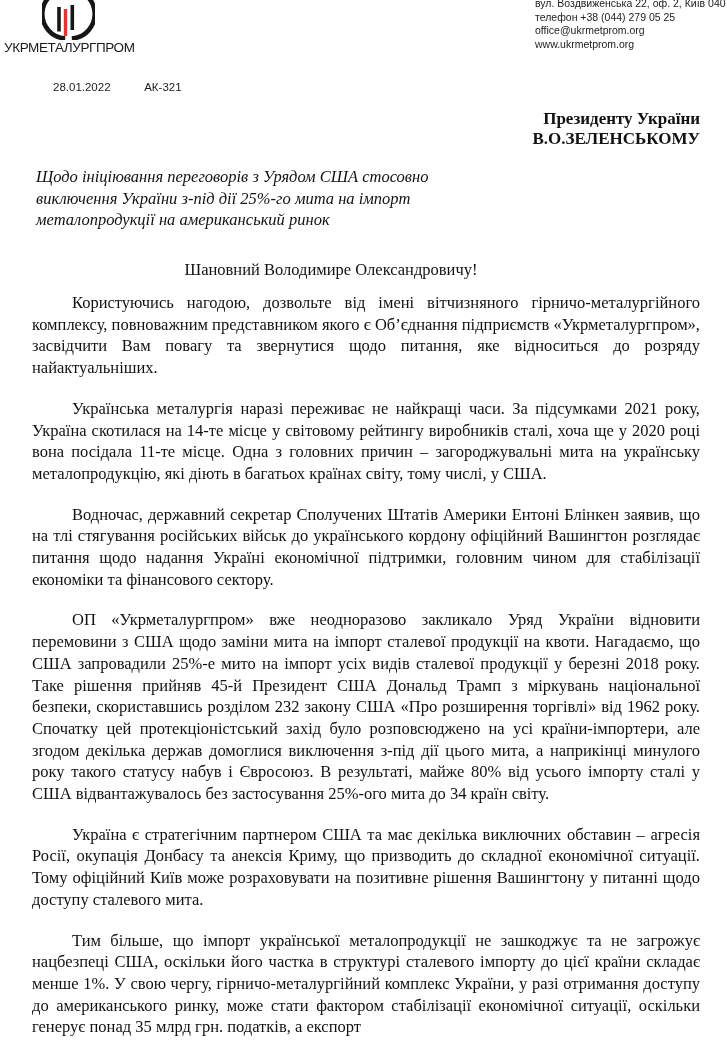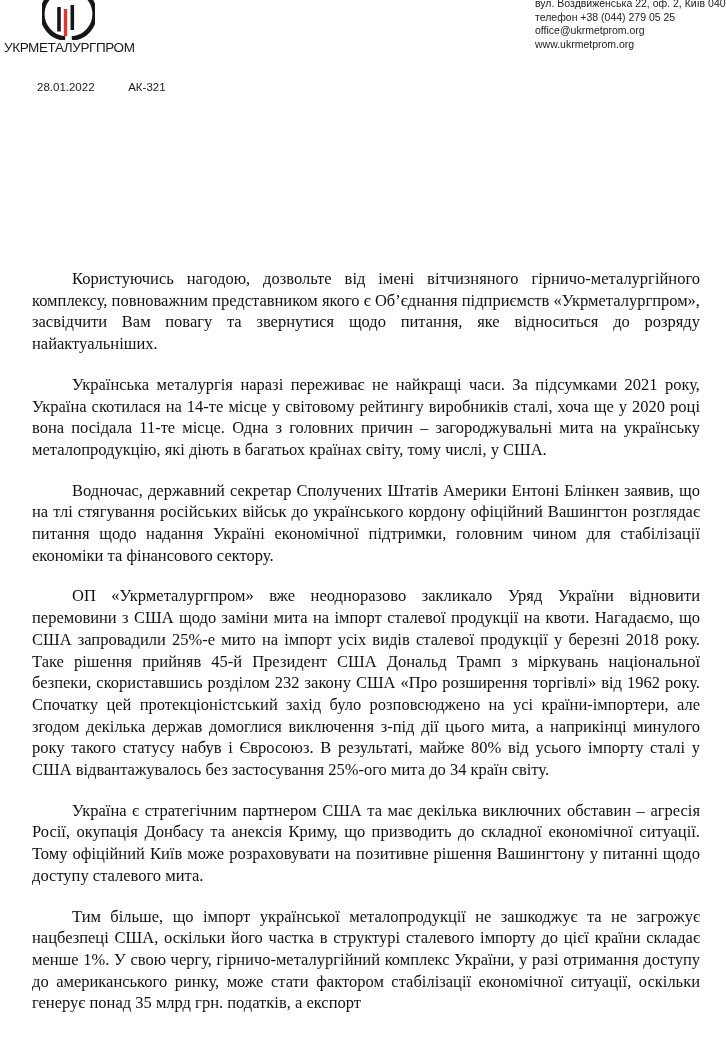--- a/index.html
+++ b/index.html
@@ -24,21 +24,21 @@
     position:absolute; left:535px; top:-3px;
     font-family:"Liberation Sans", sans-serif;
     font-size:10.5px; line-height:13.6px; color:#222;
     white-space:nowrap;
   }
   .meta-row {
     position:absolute; left:37px; top:81px;
     font-family:"Liberation Sans", sans-serif;
     font-size:11.5px; color:#1b1b1b;
   }
-  .meta-date { display:inline-block; min-width:88px; }
+  .meta-date { display:inline-block; min-width:88px;margin-left:16px; }
   
   .addressee {
     position:absolute; right:27px; top:109px;
     text-align:right; font-weight:bold;
     font-size:17px; line-height:20px; color:#111;
   }
   .subject {
     position:absolute; left:36px; top:166px;
     max-width:452px;
     font-style:italic; font-size:16.5px; line-height:21.5px; color:#111;
@@ -76,23 +76,29 @@
     <div>телефон +38 (044) 279 05 25</div>
     <div>office@ukrmetprom.org</div>
     <div>www.ukrmetprom.org</div>
   </div>
 
   <div class="meta-row">
     <span class="meta-date">28.01.2022</span>
     <span class="meta-ref">АК-321</span>
   </div>
 
+  <div class="addressee">
+    <div>Президенту України</div>
+    <div>В.О.ЗЕЛЕНСЬКОМУ</div>
+  </div>
 
+  <div class="subject">Щодо ініціювання переговорів з Урядом США стосовно виключення України з-під дії 25%-го мита на імпорт металопродукції на американський ринок</div>
 
   <div class="body-block">
+    <div class="salutation">Шановний Володимире Олександровичу!</div>
     <p>Користуючись нагодою, дозвольте від імені вітчизняного гірничо-металургійного комплексу, повноважним представником якого є Об’єднання підприємств «Укрметалургпром», засвідчити Вам повагу та звернутися щодо питання, яке відноситься до розряду найактуальніших.</p>
     <p>Українська металургія наразі переживає не найкращі часи. За підсумками 2021 року, Україна скотилася на 14-те місце у світовому рейтингу виробників сталі, хоча ще у 2020 році вона посідала 11-те місце. Одна з головних причин – загороджувальні мита на українську металопродукцію, які діють в багатьох країнах світу, тому числі, у США.</p>
     <p>Водночас, державний секретар Сполучених Штатів Америки Ентоні Блінкен заявив, що на тлі стягування російських військ до українського кордону офіційний Вашингтон розглядає питання щодо надання Україні економічної підтримки, головним чином для стабілізації економіки та фінансового сектору.</p>
     <p>ОП «Укрметалургпром» вже неодноразово закликало Уряд України відновити перемовини з США щодо заміни мита на імпорт сталевої продукції на квоти. Нагадаємо, що США запровадили 25%-е мито на імпорт усіх видів сталевої продукції у березні 2018 року. Таке рішення прийняв 45-й Президент США Дональд Трамп з міркувань національної безпеки, скориставшись розділом 232 закону США «Про розширення торгівлі» від 1962 року. Спочатку цей протекціоністський захід було розповсюджено на усі країни-імпортери, але згодом декілька держав домоглися виключення з-під дії цього мита, а наприкінці минулого року такого статусу набув і Євросоюз. В результаті, майже 80% від усього імпорту сталі у США відвантажувалось без застосування 25%-ого мита до 34 країн світу.</p>
     <p>Україна є стратегічним партнером США та має декілька виключних обставин – агресія Росії, окупація Донбасу та анексія Криму, що призводить до складної економічної ситуації. Тому офіційний Київ може розраховувати на позитивне рішення Вашингтону у питанні щодо доступу сталевого мита.</p>
     <p>Тим більше, що імпорт української металопродукції не зашкоджує та не загрожує нацбезпеці США, оскільки його частка в структурі сталевого імпорту до цієї країни складає менше 1%. У свою чергу, гірничо-металургійний комплекс України, у разі отримання доступу до американського ринку, може стати фактором стабілізації економічної ситуації, оскільки генерує понад 35 млрд грн. податків, а експорт</p>
   </div>
 
 </div>
 

